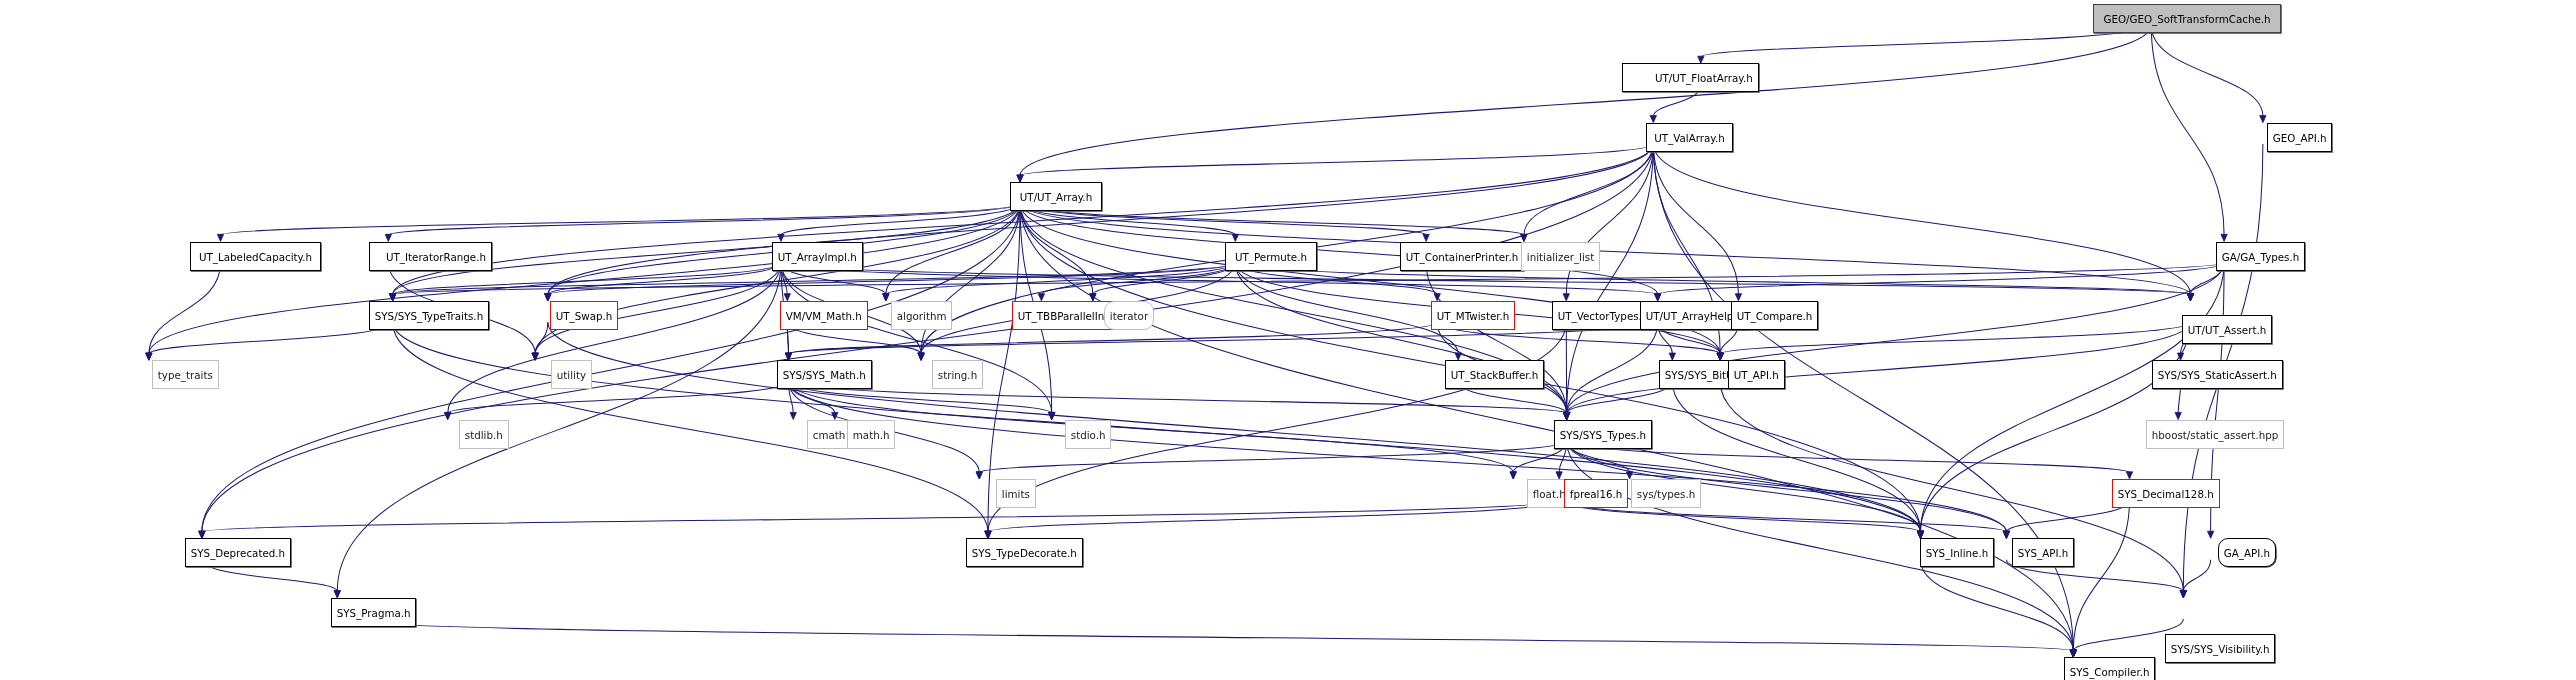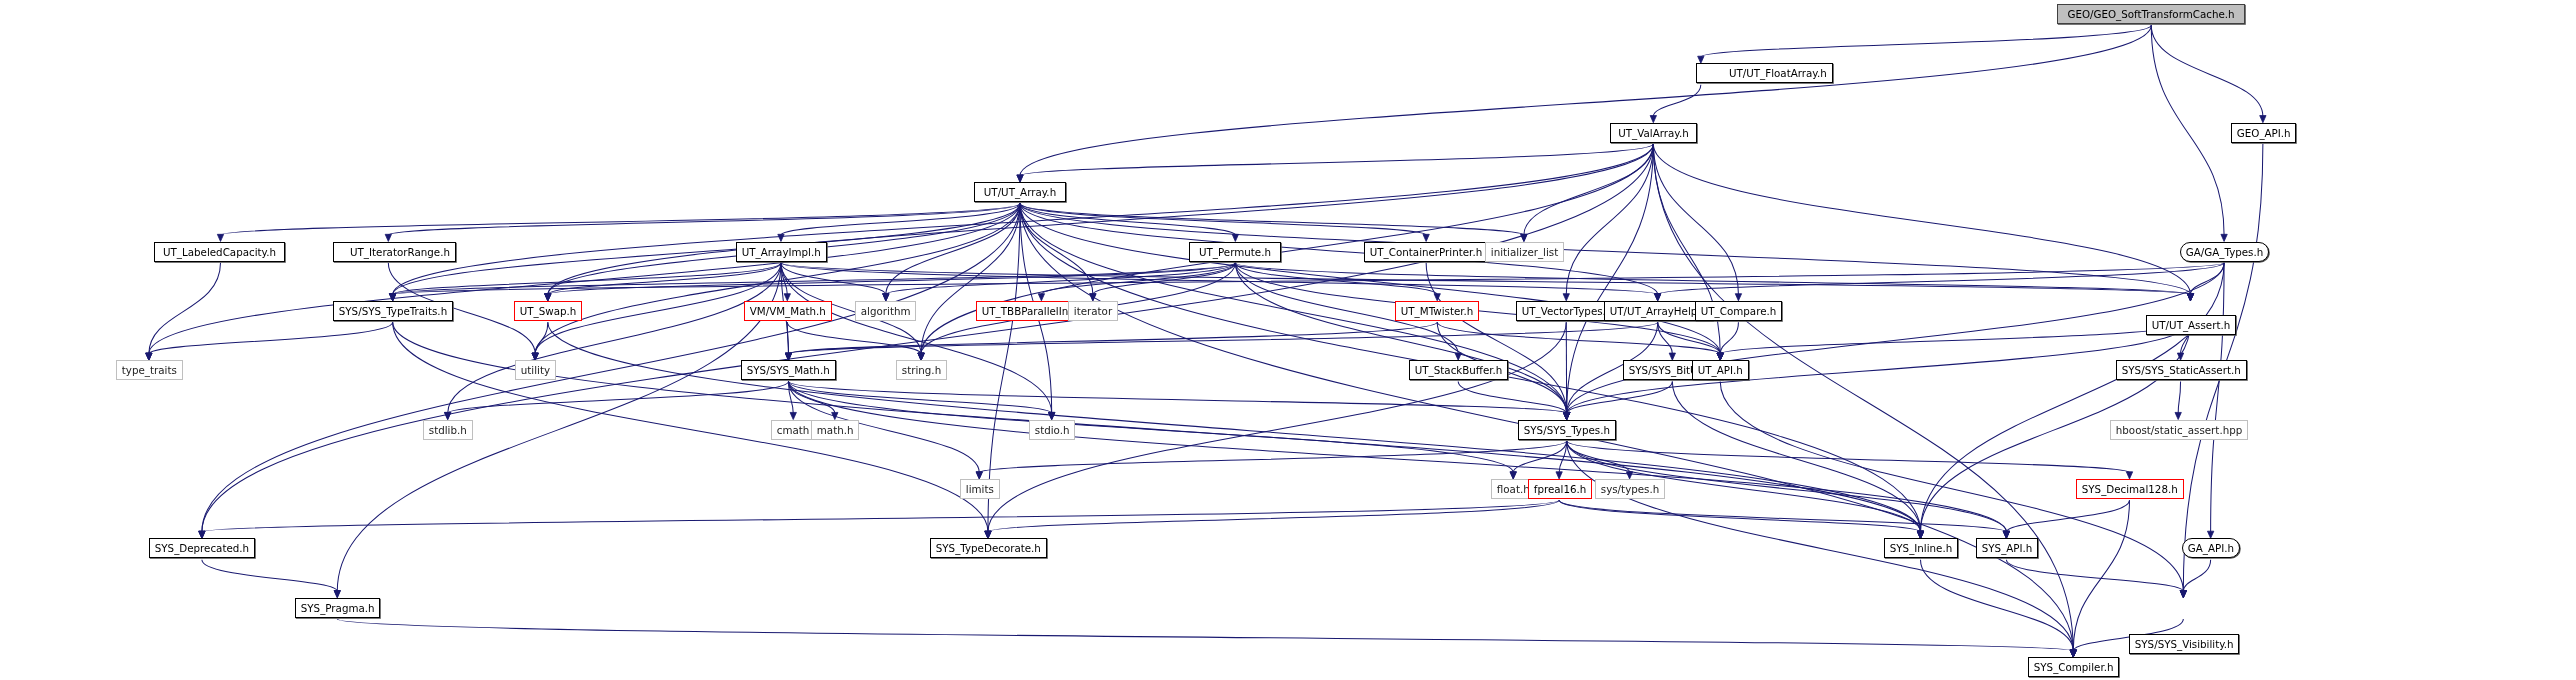--- a/index.html
+++ b/index.html
@@ -1,24 +1,24 @@
 <!DOCTYPE html>
 <html style="font-size:12.7px"><head>
 <meta charset="utf-8">
 <style>
   html, body { margin: 0; padding: 0; background: #ffffff; }
   body { width: 2576px; height: 680px; position: relative; overflow: hidden;
          font-family: "DejaVu Sans", sans-serif; }
   #graph { position: absolute; left: 0; top: 0; width: 2576px; height: 680px; }
   #edges path { fill: none; stroke: #191970; stroke-width: 1.3; }
   #edges polygon { fill: #191970; stroke: #191970; }
-  .node { position: absolute; box-sizing: border-box; height: 20px;
+  .node { position: absolute; box-sizing: border-box; height: 29px;
           display: flex; align-items: center; justify-content: center;
           font-size: 10.3px; color: #000; background: #fff; white-space: nowrap;
-          border: 0.8px solid #000; box-shadow: 0.8px 0.8px 0 #555; padding: 0 4.8px; cursor: pointer; }
+          border: 0.8px solid #000; box-shadow: 0.8px 0.8px 0 #555; padding: 0 4.8px; cursor: pointer; margin-left: 36px; }
   .node.root { background: #bfbfbf; border-color: #404040; cursor: default; }
   .node.ext { border-color: #bfbfbf; box-shadow: none; color: #222; cursor: default; }
   .node.trunc { border-color: #ff0000; box-shadow: none; }
 </style>
 </head>
 <body>
 
 <div id="graph">
   <svg id="edges" width="2576" height="680" viewBox="0 0 3253 859">
       <path d="M2717,32 C2717,56 2148,56 2148,72"></path>
@@ -269,37 +269,37 @@
       <polygon points="2753.5,746 2761.5,746 2757.5,755"></polygon>
       <path d="M2858,182 C2858,468.5 2757.5,468.5 2757.5,747"></path>
       <polygon points="2753.5,746 2761.5,746 2757.5,755"></polygon>
       <path d="M425.5,782 C425.5,806 2618.5,806 2618.5,822"></path>
       <polygon points="2614.5,821 2622.5,821 2618.5,830"></polygon>
       <path d="M2757.5,782 C2757.5,806 2618.5,806 2618.5,822"></path>
       <polygon points="2614.5,821 2622.5,821 2618.5,830"></polygon>
     </svg>
 
   <div class="node root" id="n-root" style="left: 2057px; top: 4px; min-width: 188px;">GEO/GEO_SoftTransformCache.h</div>
-  <div class="node" id="n-ut_floatarray" style="left: 1696px; top: 63px; min-width: 111px; padding-left: 32px;">UT/UT_FloatArray.h</div>
+  <div class="node" id="n-ut_floatarray" style="left: 1586px; top: 63px; min-width: 111px; padding-left: 32px;">UT/UT_FloatArray.h</div>
   <div class="node" id="n-ut_valarray" style="left: 1610px; top: 123px; min-width: 87px;">UT_ValArray.h</div>
   <div class="node" id="n-geo_api" style="left: 2231px; top: 123px; min-width: 40px;">GEO_API.h</div>
   <div class="node" id="n-ut_array" style="left: 974px; top: 182px; min-width: 92px;">UT/UT_Array.h</div>
   <div class="node" id="n-ut_labeledcapacity" style="left: 154px; top: 242px; min-width: 131px;">UT_LabeledCapacity.h</div>
   <div class="node" id="n-ut_iteratorrange" style="left: 333px; top: 242px; min-width: 78px; padding-left: 16px;">UT_IteratorRange.h</div>
   <div class="node" id="n-ut_arrayimpl" style="left: 736px; top: 242px; min-width: 57px;">UT_ArrayImpl.h</div>
   <div class="node" id="n-ut_permute" style="left: 1189px; top: 242px; min-width: 92px;">UT_Permute.h</div>
   <div class="node" id="n-ut_containerprinter" style="left: 1364px; top: 242px; min-width: 68px;">UT_ContainerPrinter.h</div>
   <div class="node ext" id="n-initializer_list" style="left: 1485px; top: 242px; min-width: 48px;">initializer_list</div>
-  <div class="node" id="n-ga_types" style="left: 2180px; top: 242px; min-width: 78px; border-radius: 10px;">GA/GA_Types.h</div>
+  <div class="node" id="n-ga_types" style="left: 2180px; top: 242px; min-width: 78px;">GA/GA_Types.h</div>
   <div class="node" id="n-sys_typetraits" style="left: 333px; top: 301px; min-width: 83px;">SYS/SYS_TypeTraits.h</div>
   <div class="node trunc" id="n-ut_swap" style="left: 514px; top: 301px; min-width: 51px;">UT_Swap.h</div>
   <div class="node trunc" id="n-vm_math" style="left: 744px; top: 301px; min-width: 54px;">VM/VM_Math.h</div>
   <div class="node ext" id="n-algorithm" style="left: 855px; top: 301px; min-width: 40px;">algorithm</div>
   <div class="node trunc" id="n-ut_tbbparallelinvoke" style="left: 976px; top: 301px; min-width: 82px;">UT_TBBParallelInvoke.h</div>
-  <div class="node ext" id="n-iterator" style="left: 1068px; top: 301px; min-width: 32px;">iterator</div>
+  <div class="node ext" id="n-iterator" style="left: 1068px; top: 301px; min-width: 32px; border-radius: 10px;">iterator</div>
   <div class="node trunc" id="n-ut_mtwister" style="left: 1395px; top: 301px; min-width: 48px;">UT_MTwister.h</div>
   <div class="node" id="n-ut_vectortypes" style="left: 1516px; top: 301px; min-width: 57px;">UT_VectorTypes.h</div>
   <div class="node" id="n-ut_arrayhelp" style="left: 1604px; top: 301px; min-width: 60px;">UT/UT_ArrayHelp.h</div>
   <div class="node" id="n-ut_compare" style="left: 1695px; top: 301px; min-width: 49px;">UT_Compare.h</div>
   <div class="node" id="n-ut_assert" style="left: 2146px; top: 315px; min-width: 78px;">UT/UT_Assert.h</div>
   <div class="node ext" id="n-type_traits" style="left: 116px; top: 360px; min-width: 44px;">type_traits</div>
   <div class="node ext" id="n-utility" style="left: 515px; top: 360px; min-width: 28px;">utility</div>
   <div class="node" id="n-sys_math" style="left: 741px; top: 360px; min-width: 57px;">SYS/SYS_Math.h</div>
   <div class="node ext" id="n-string_h" style="left: 896px; top: 360px; min-width: 32px;">string.h</div>
   <div class="node" id="n-ut_stackbuffer" style="left: 1409px; top: 360px; min-width: 55px;">UT_StackBuffer.h</div>

